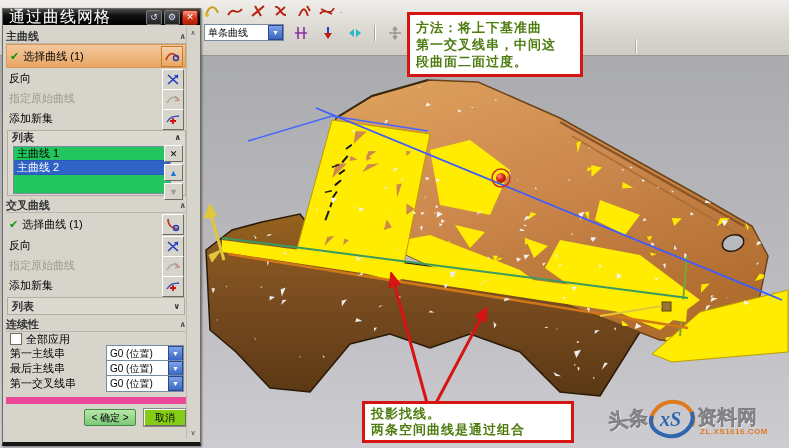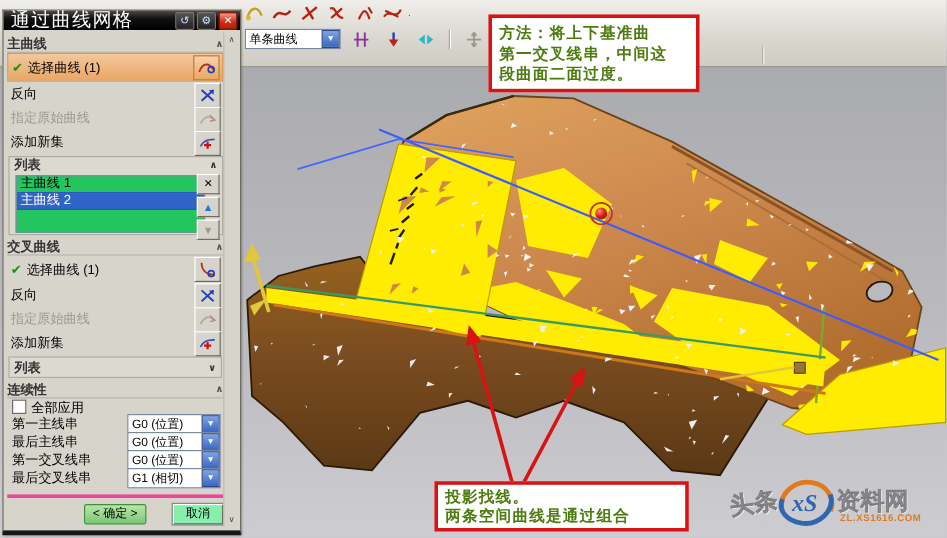--- a/index.html
+++ b/index.html
@@ -56,25 +56,25 @@
   .lbtns{position:absolute;right:2px;top:14px;display:flex;flex-direction:column;gap:2px;}
   .lbtn{width:17px;height:15px;background:#d7d4cc;border:1px solid;border-color:#fff #6f6d62 #6f6d62 #fff;
     display:flex;align-items:center;justify-content:center;font-size:9px;}
   .listbar{height:16px;display:flex;align-items:center;margin:2px 1px;background:#dcd9d1;
     border:1px solid #b0ada2;padding:0 4px;font-weight:bold;color:#333;}
   .listbar .chev{margin-left:auto;font-size:8px;}
   .chkrow{height:14px;display:flex;align-items:center;gap:4px;padding-left:4px;}
   .chkbox{width:10px;height:10px;background:#fff;border:1px solid #6f6d62;}
   .comborow{height:15px;display:flex;align-items:center;padding-left:4px;}
   .comborow .combo{margin-left:auto;width:76px;margin-right:2px;}
-  .btnrow{height:20px;display:flex;align-items:center;justify-content:flex-end;gap:22px;margin-top:6px;
-    border-top:3px solid #ec4899;padding-top:3px;}
+  .btnrow{height:20px;display:flex;align-items:center;justify-content:flex-end;gap:8px;margin-top:6px;
+    border-top:7px solid #ec4899;padding-top:3px;}
   .okbtn{width:50px;height:15px;background:linear-gradient(#b8e6a8,#7cc878);
     border:1px solid #3f8f3f;border-radius:2px;text-align:center;line-height:15px;font-size:10px;}
-  .cancelbtn{width:40px;height:15px;background:#86efac;border:1px solid;
+  .cancelbtn{width:40px;height:15px;background:#84cc16;border:1px solid;
     border-color:#fff #6f6d62 #6f6d62 #fff;outline:1px solid #888;text-align:center;line-height:15px;font-size:10px;}
   
   .note{position:absolute;background:#fff;border:3px solid #d61414;color:#4d7c0f;
     font-weight:bold;font-size:13px;line-height:17px;padding:4px 6px;letter-spacing:1px;}
   .note1{left:407px;top:12px;width:158px;}
   .note2{left:362px;top:401px;width:194px;line-height:16px;padding:2px 6px;}
   
   .watermark{position:absolute;left:602px;top:396px;width:185px;height:48px;}
   .wm-txt{position:absolute;font-weight:bold;color:#97979b;font-size:20px;
      text-shadow:1px 1px 0 #e8e8ea;-webkit-text-stroke:.3px #7e7e82;}
@@ -673,27 +673,20 @@
         <span class="combo-drop">▼</span>
       </div>
     </div>
     <div class="comborow">
       <span>第一交叉线串</span>
       <div class="combo">
         <span class="combo-value">G0 (位置)</span>
         <span class="combo-drop">▼</span>
       </div>
     </div>
-    <div class="comborow">
-      <span>最后交叉线串</span>
-      <div class="combo">
-        <span class="combo-value">G1 (相切)</span>
-        <span class="combo-drop">▼</span>
-      </div>
-    </div>
 
     <div class="btnrow">
       <span class="okbtn">&lt; 确定 &gt;</span>
       <span class="cancelbtn">取消</span>
     </div>
   </div>
 
   <div class="scrollstrip">
     <span>∧</span>
     <span>∨</span>

